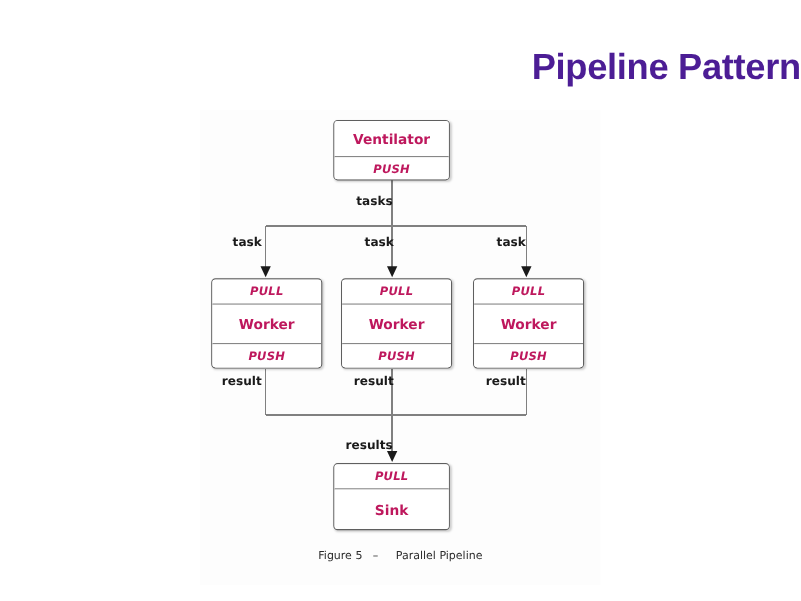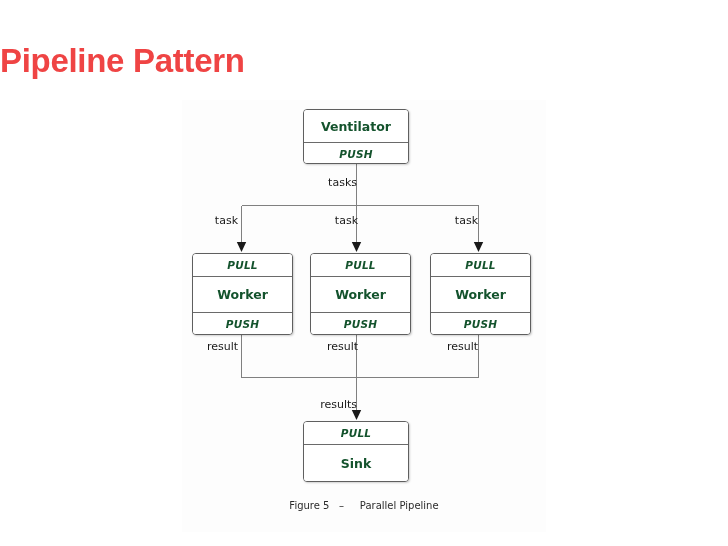--- a/index.html
+++ b/index.html
@@ -19,25 +19,25 @@
     left: 0; top: 0;
     width: 728px;
     height: 546px;
     background: #ffffff;
   }
   #title {
     position: absolute;
     left: 0;
     top: 42px;
     width: 728px;
-    text-align: left;
+    text-align: right;
     font-family: "Liberation Sans", sans-serif;
     font-weight: bold;
     font-size: 33px;
-    color: #ef4444;
+    color: #4c1d95;
     letter-spacing: -0.3px;
     white-space: nowrap;
   }
   #figure {
     position: absolute;
     left: 182px;
     top: 100px;
     width: 364px;
     height: 432px;
     background: #fdfdfd;
@@ -61,21 +61,21 @@
     overflow: hidden;
   }
   .cell {
     box-sizing: border-box;
     width: 100%;
     display: flex;
     align-items: center;
     justify-content: center;
     font-family: "DejaVu Sans", sans-serif;
     font-weight: bold;
-    color: #14532d;
+    color: #be185d;
     background: #ffffff;
   }
   .cell.divider-bottom { border-bottom: 1px solid #6a6a6a; }
   .cell.small { font-size: 10.5px; letter-spacing: 0.2px; font-style: italic; }
   .cell.big   { font-size: 12.5px; }
 
   #ventilator { left: 121px; top: 9px;  width: 106px; height: 55px; }
   #ventilator .r1 { height: 33px; }
   #ventilator .r2 { height: 21px; }
 
@@ -88,21 +88,21 @@
   .worker .r3 { height: 22px; }
 
   #sink { left: 121px; top: 321px; width: 106px; height: 61px; }
   #sink .r1 { height: 23px; }
   #sink .r2 { height: 37px; }
 
   
   .edge-label {
     position: absolute;
     font-family: "DejaVu Sans", sans-serif;
-    font-weight: normal;
+    font-weight: bold;
     font-size: 11px;
     color: #1a1a1a;
     white-space: nowrap;
     text-align: right;
   }
   #lbl-tasks   { left: 113px; top: 76px;  width: 62px; }
   #lbl-task-1  { left: -10px; top: 114px; width: 66px; }
   #lbl-task-2  { left: 110px; top: 114px; width: 66px; }
   #lbl-task-3  { left: 230px; top: 114px; width: 66px; }
   #lbl-result-1{ left: -14px; top: 240px; width: 70px; }

